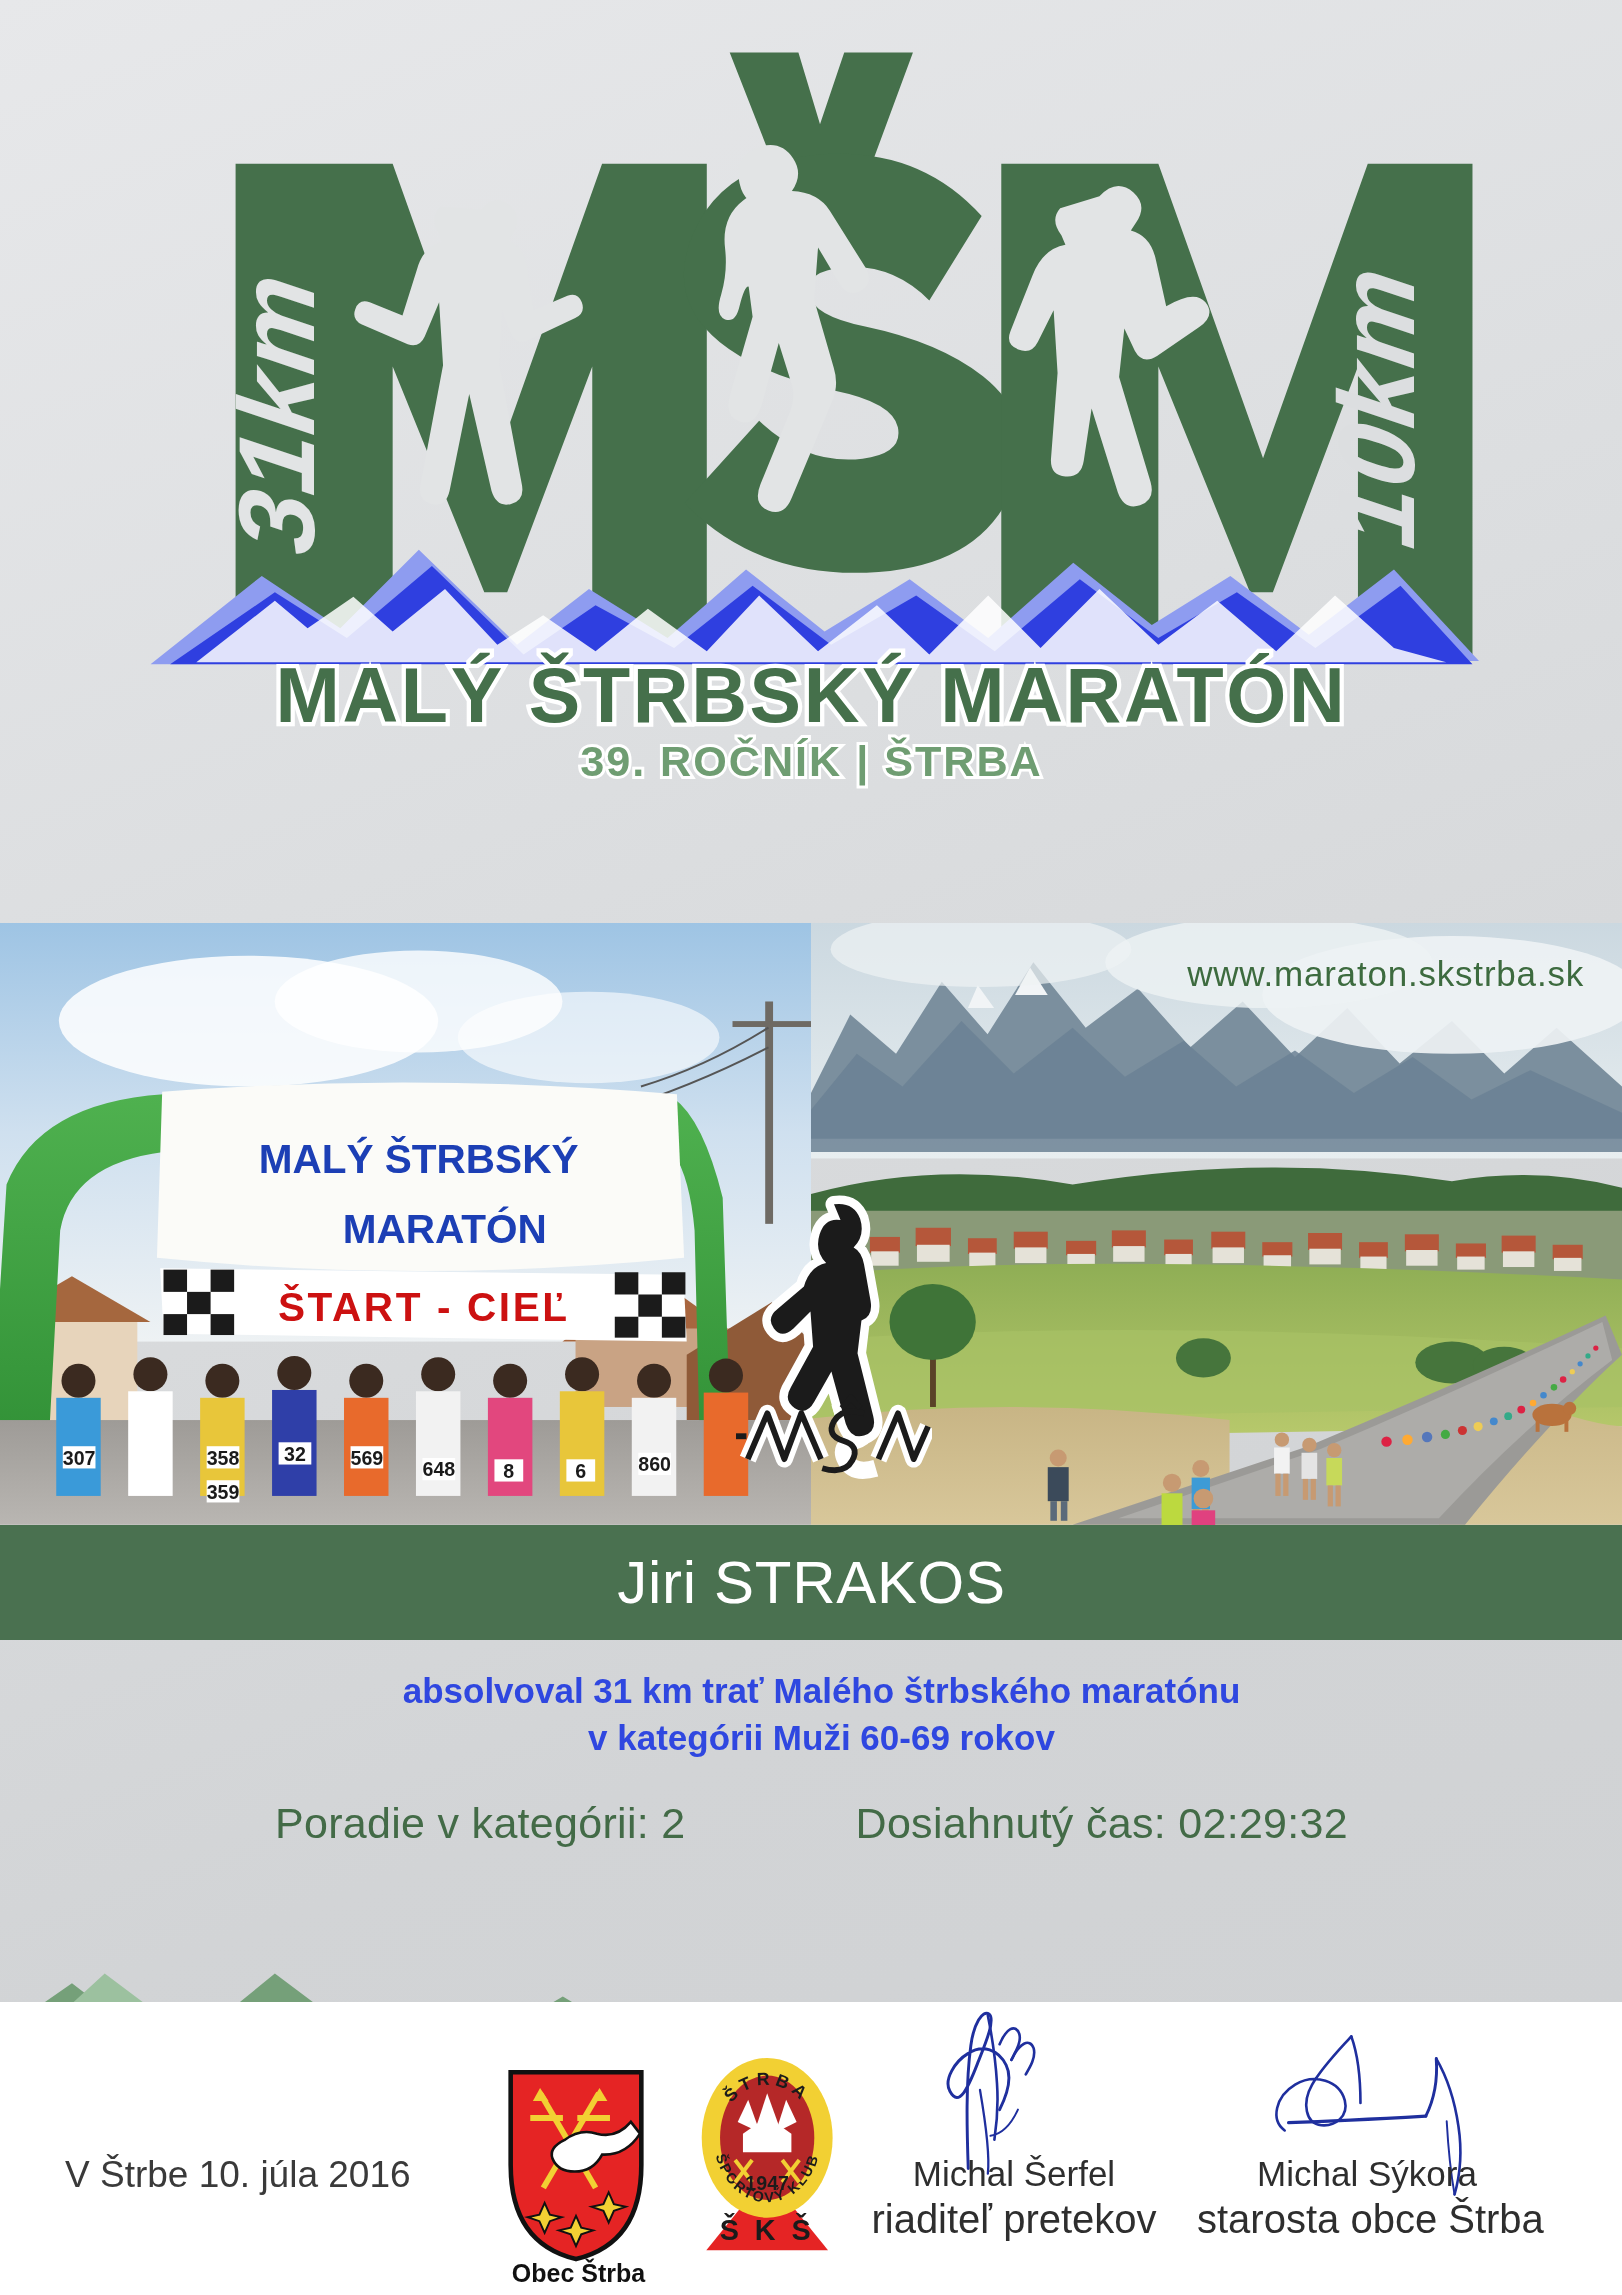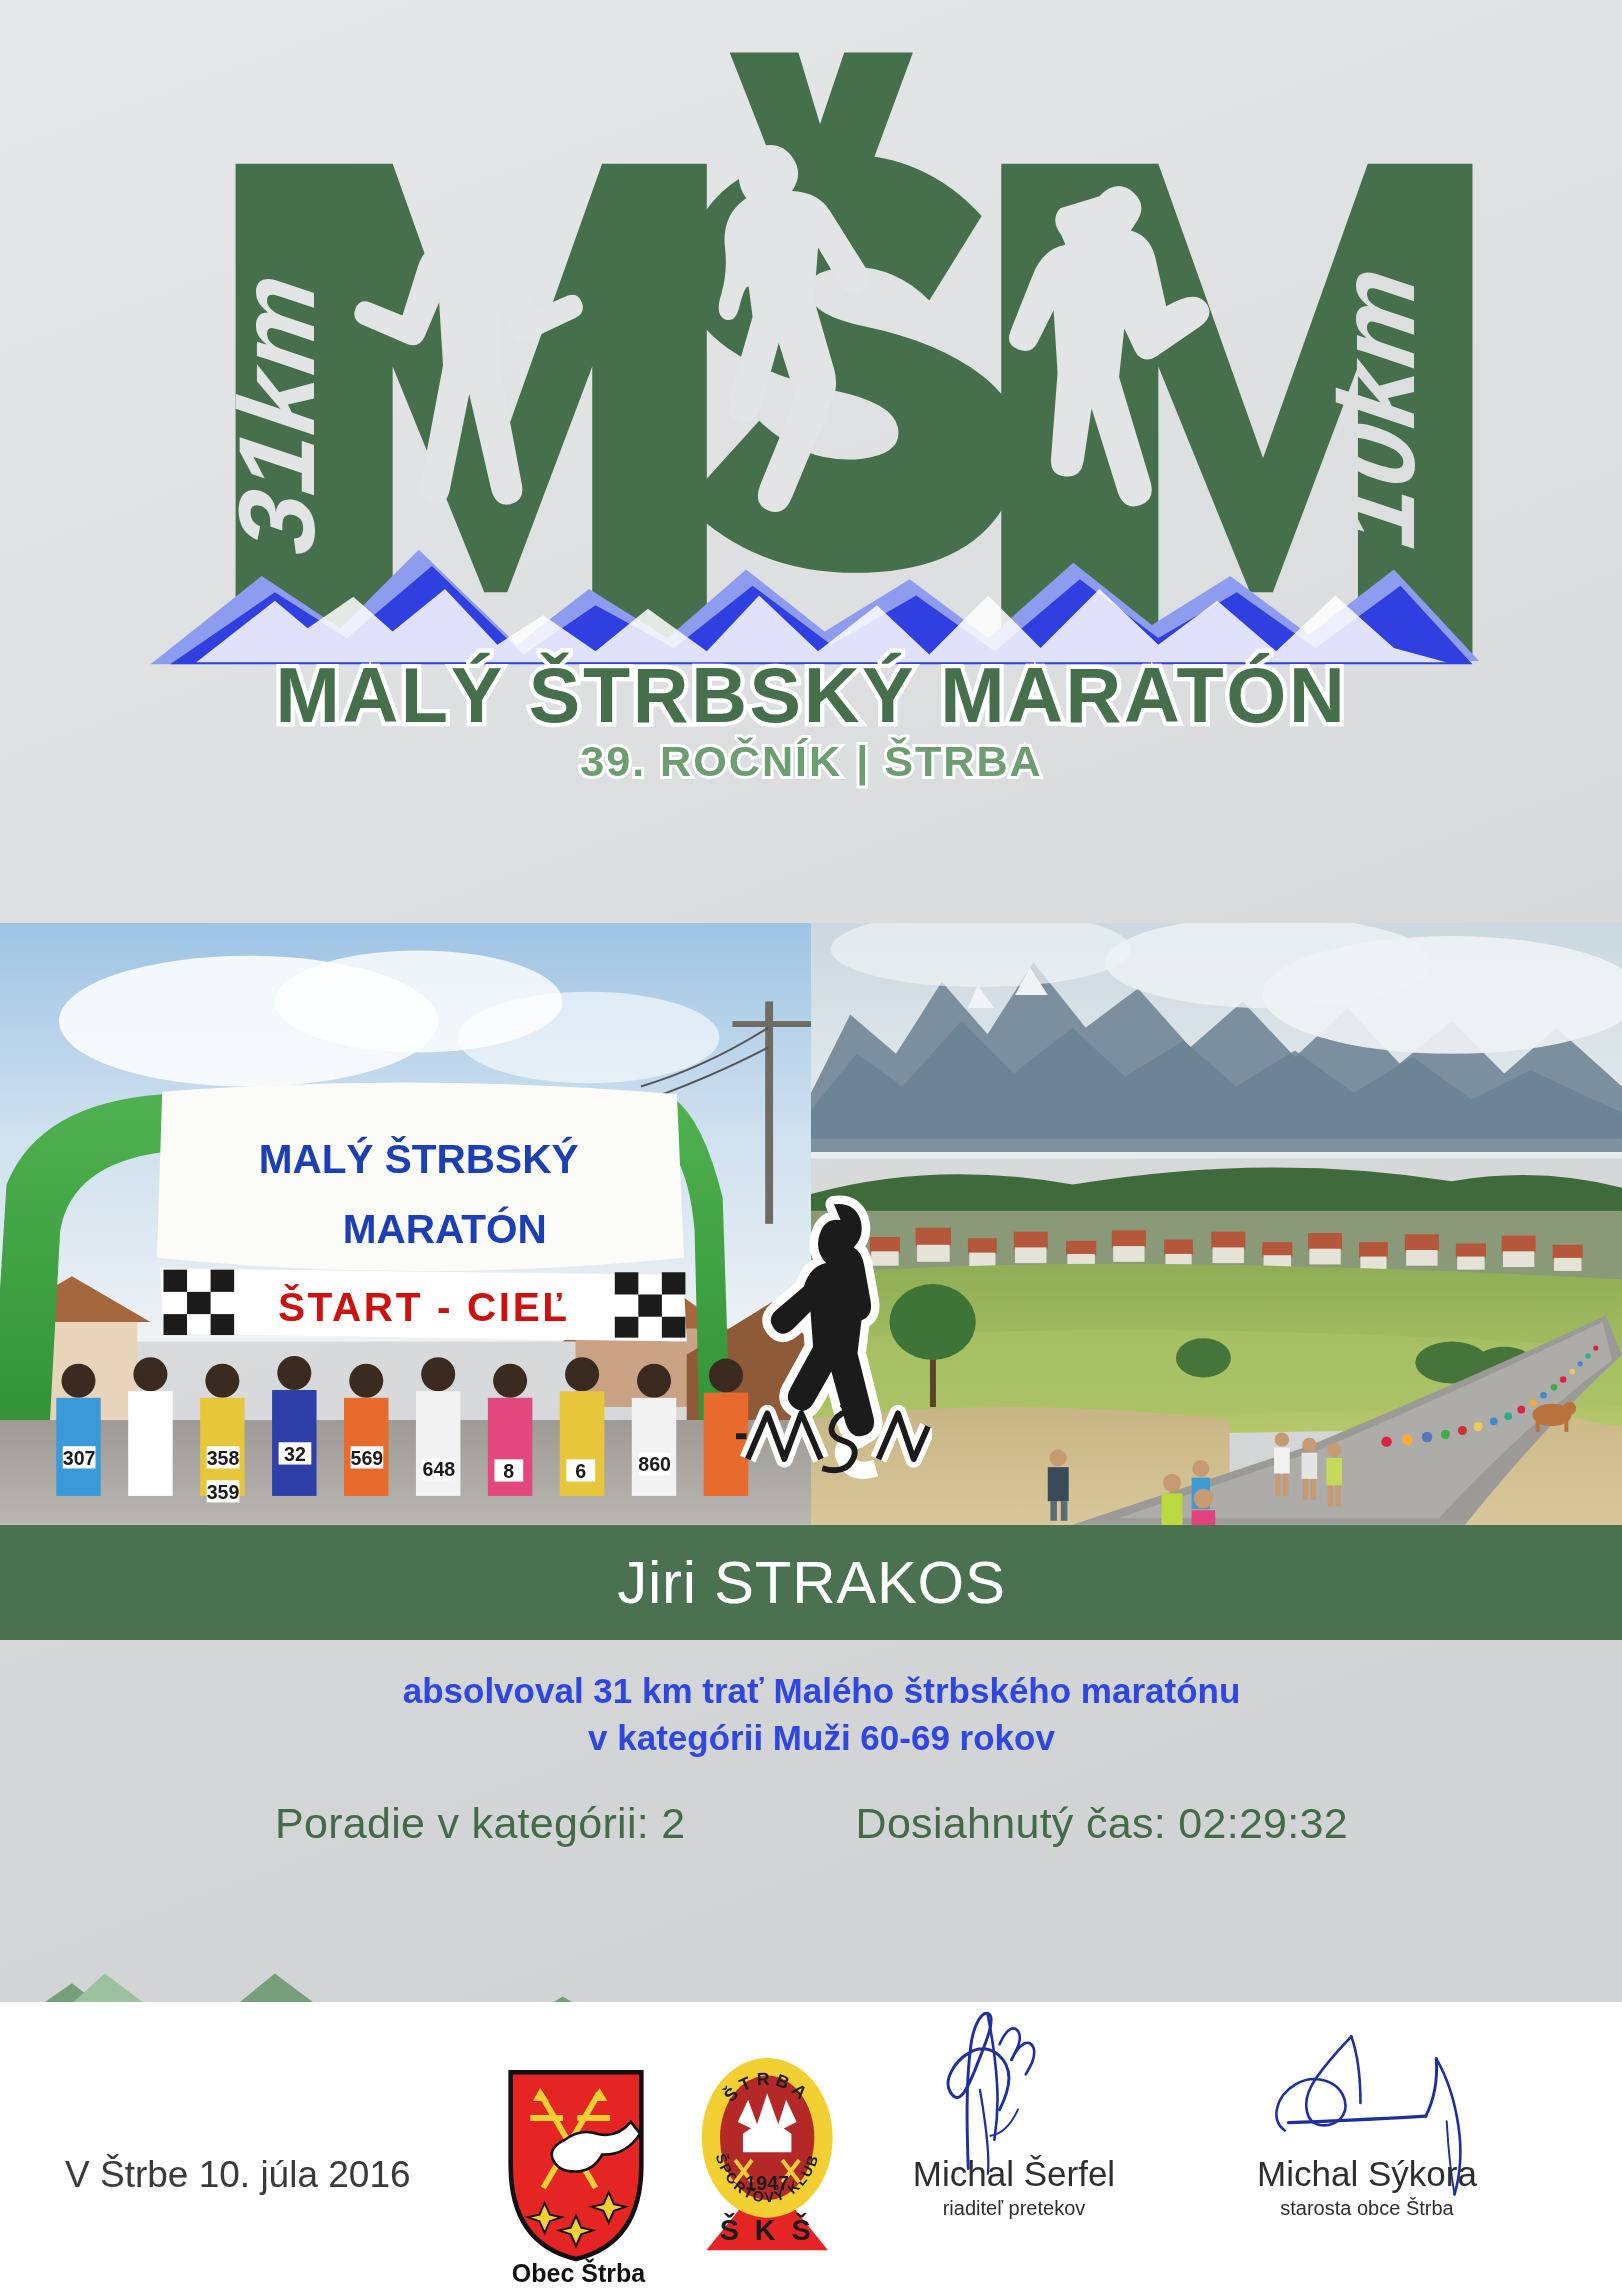--- a/index.html
+++ b/index.html
@@ -130,21 +130,21 @@
   #sig-1 { left:844px; top:26px; }
   #sig-2 { left:1197px; top:26px; }
   .sig-svg { position:absolute; left:50%; transform:translateX(-50%); top:-23px; }
   .sig-name {
     position:absolute; left:0; top:126px; width:340px;
     color:#2e2e2e; font-size:35px; white-space:nowrap;
     font-family:"Liberation Sans", sans-serif;
   }
   .sig-role {
     position:absolute; left:0; top:169px; width:340px;
-    color:#2e2e2e; font-size:20px; white-space:nowrap;
+    color:#2e2e2e; font-size:40px; white-space:nowrap;
     font-family:"Liberation Sans", sans-serif;
   }
 </style>
 </head>
 <body>
 
 <div id="page">
 
   <div id="logo-area">
     <svg id="logo-svg" viewBox="0 0 2480 1230">
@@ -455,20 +455,21 @@
             </g>
         </g>
 
         <g>
           <ellipse cx="1133" cy="752" rx="30" ry="17" fill="#b9723c"></ellipse>
           <rect x="1108" y="760" width="6" height="18" fill="#b9723c"></rect>
           <rect x="1152" y="760" width="6" height="18" fill="#b9723c"></rect>
           <circle cx="1160" cy="742" r="10" fill="#b9723c"></circle>
         </g>
       </svg>
+      <div id="site-url">www.maraton.skstrba.sk</div>
     </div>
   </div>
 
   <svg id="runner-badge" viewBox="0 0 300 500">
     <g stroke="#ffffff" stroke-width="26" stroke-linejoin="round" fill="none">
       <path d="M150,40 q30,-4 40,22 q8,26 -10,44 q12,6 16,26 l10,56 q4,24 -14,30 l-6,50 l24,96 q6,24 -14,30 q-20,6 -28,-18 l-22,-80 l-26,46 q-12,22 -30,10 q-18,-12 -6,-32 l34,-62 l-4,-54 l-26,26 q-18,16 -30,0 q-12,-16 6,-30 l40,-34 q8,-30 34,-36 q-18,-18 -10,-44 q8,-26 32,-22 z"></path>
       <path d="M18,430 L48,360 L74,430 L100,360 L130,430 M150,360 q32,-10 46,12 q12,22 -14,30 q-26,8 -14,30 q12,22 46,12 M218,430 L248,360 L272,430 L294,380"></path>
     </g>
     <g fill="#1b1b1b">
       <path d="M150,40 q30,-4 40,22 q8,26 -10,44 q12,6 16,26 l10,56 q4,24 -14,30 l-6,50 l24,96 q6,24 -14,30 q-20,6 -28,-18 l-22,-80 l-26,46 q-12,22 -30,10 q-18,-12 -6,-32 l34,-62 l-4,-54 l-26,26 q-18,16 -30,0 q-12,-16 6,-30 l40,-34 q8,-30 34,-36 q-18,-18 -10,-44 q8,-26 32,-22 z"></path>

